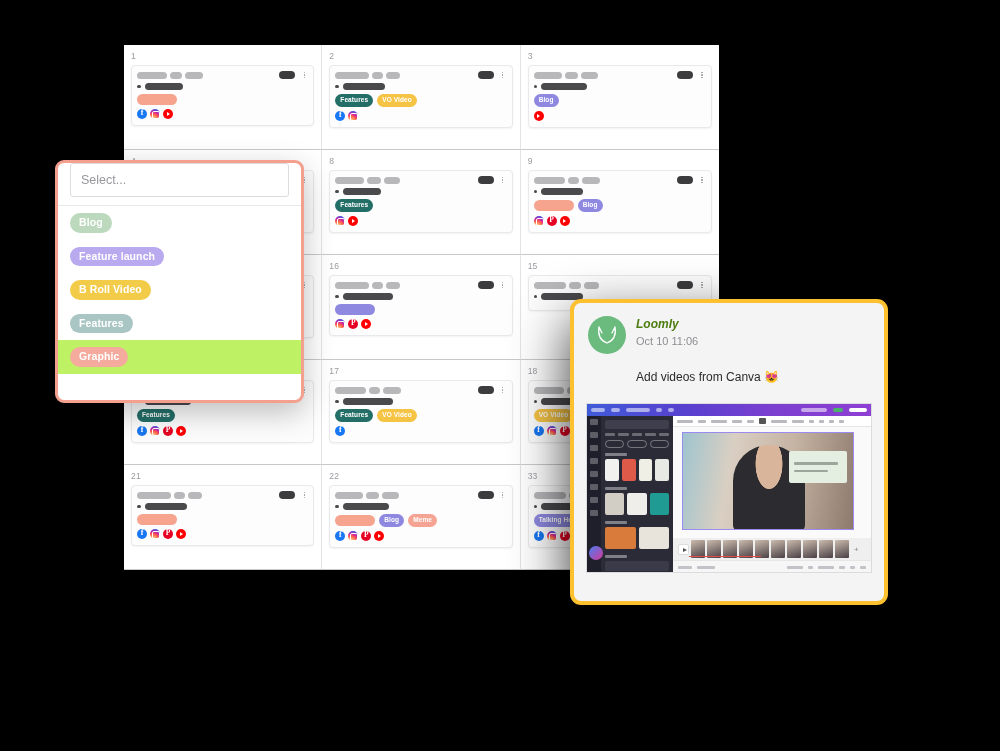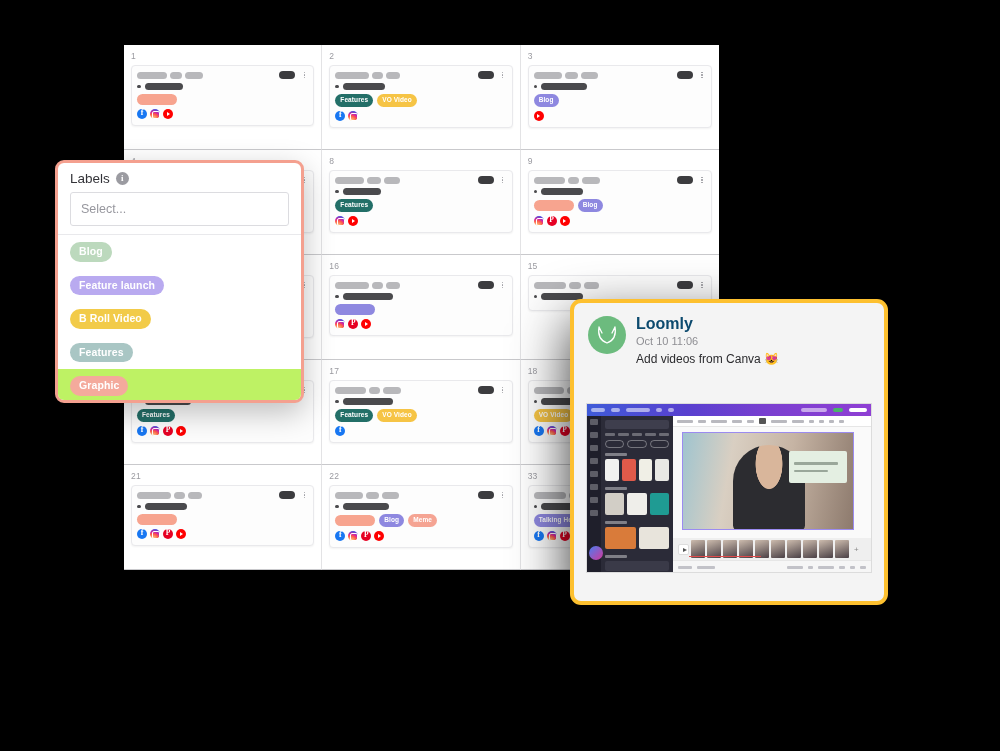--- a/index.html
+++ b/index.html
@@ -142,23 +142,23 @@
     border-radius: 11px;
     box-shadow: 0 22px 55px rgba(0,0,0,0.8);
     overflow: hidden;
   }
   .lm-head { display: flex; gap: 10px; padding: 13px 14px 0 14px; }
   .lm-avatar {
     width: 38px; height: 38px; border-radius: 50%; background: #6cbb7e;
     flex: none; position: relative;
   }
   .lm-avatar svg { position: absolute; left: 8px; top: 8px; }
-  .lm-name { font-size: 16px; font-weight: bold; color: #0c4a6e; line-height: 16px; }
+  .lm-name { font-size: 12px; font-weight: bold; color: #4d7c0f; line-height: 16px; font-style: italic; }
   .lm-time { font-size: 11px; color: #8e8e93; line-height: 16px; margin-top: 1px; }
-  .lm-msg { font-size: 12px; color: #2b2b2e; line-height: 16px; margin-top: 2px; text-align: center; }
+  .lm-msg { font-size: 12px; color: #2b2b2e; line-height: 16px; margin-top: 20px; text-align: center; }
   .lm-media {
     position: absolute; left: 12px; top: 100px;
     width: 286px; height: 170px; background: #fff;
     border: 1px solid #dcdcdc; overflow: hidden;
   }
 
   
   .cv-top {
     height: 12px;
     background: linear-gradient(90deg,#3f5bd8 0%,#5840cf 35%,#7b3fd0 65%,#8f3fd4 100%);
@@ -652,24 +652,20 @@
             <span class="sico fb"></span>
             <span class="sico ig"></span>
             <span class="sico pi"></span>
             <span class="sico yt"></span>
           </div>
         </div>
       </div>
     </div>
 
   <div id="labels-panel">
-    <div class="lp-head">
-      <span class="lp-title">Labels</span>
-      <span class="info-icon">i</span>
-    </div>
     <div class="lp-select">
       <span>Select...</span>
     </div>
     <div class="lp-list" id="lp-list">
         <div class="lp-item">
           <span class="lp-chip" style="background: rgb(188, 217, 189);">Blog</span>
         </div>
         <div class="lp-item">
           <span class="lp-chip" style="background: rgb(185, 170, 240);">Feature launch</span>
         </div>

